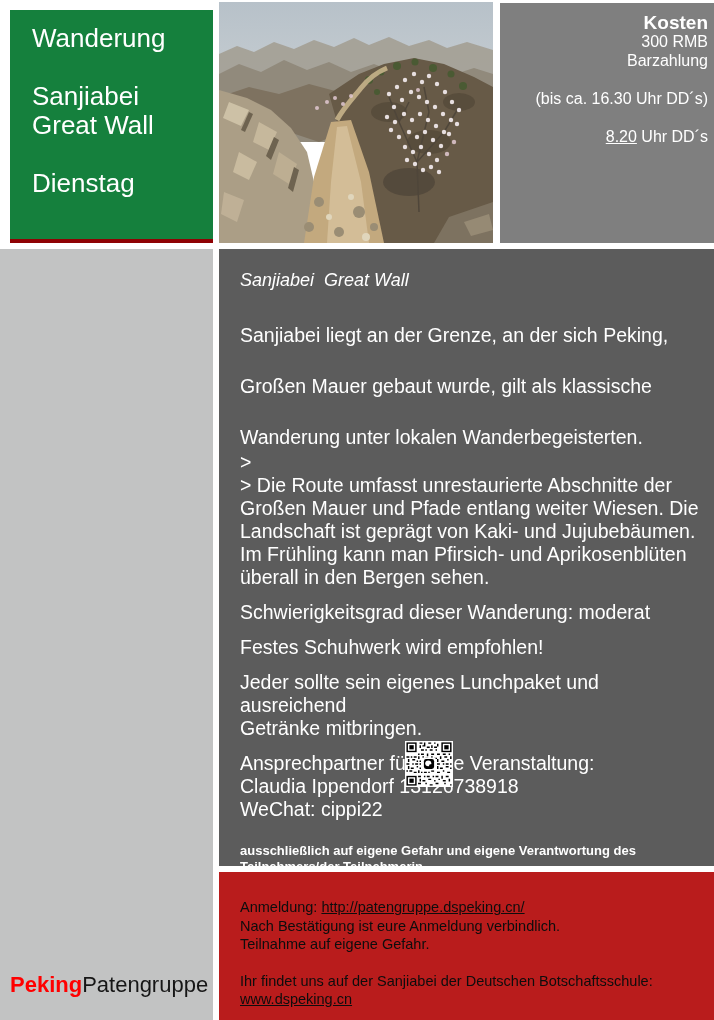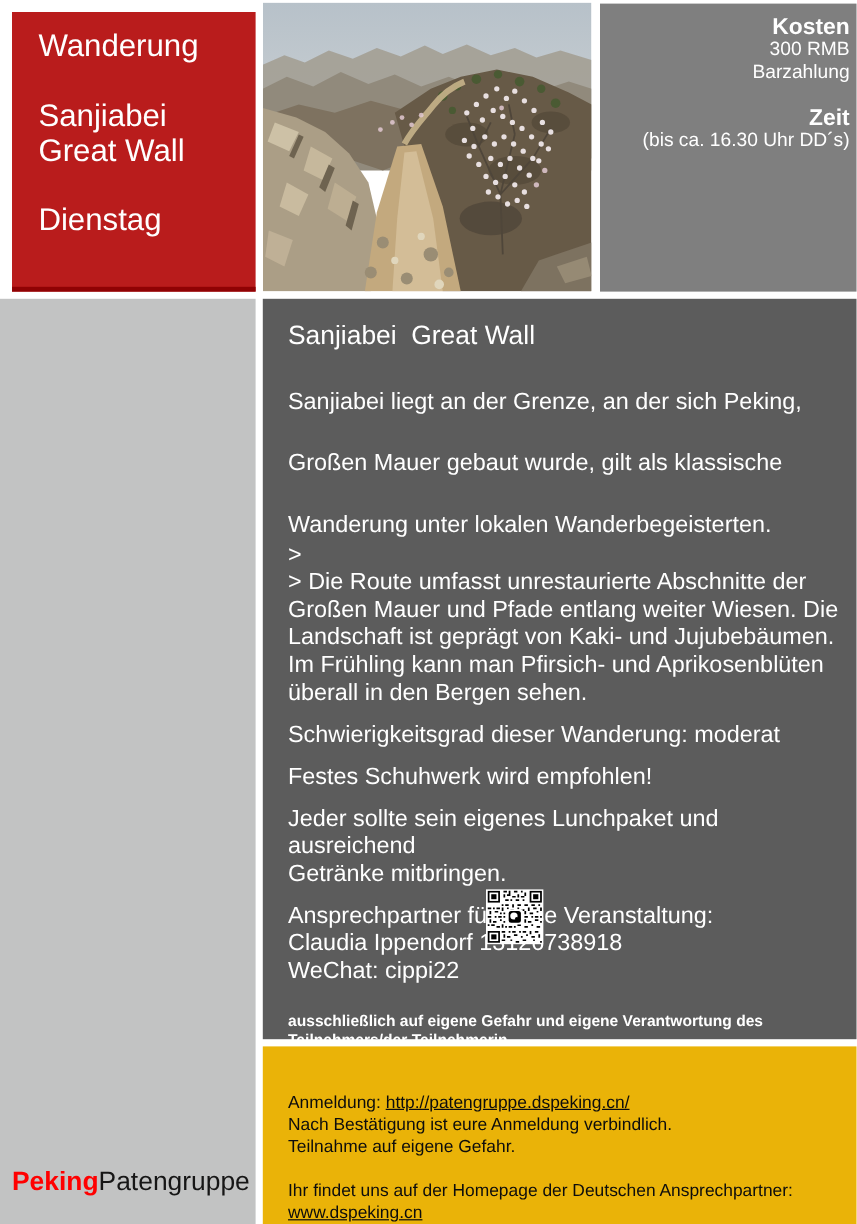--- a/index.html
+++ b/index.html
@@ -1,21 +1,21 @@
 <!DOCTYPE html>
 <html><head>
 <meta charset="utf-8">
 <style>
   html,body{margin:0;padding:0;background:#fff;}
   .page{position:relative;width:714px;height:1020px;background:#ffffff;
         font-family:"Liberation Sans",sans-serif;overflow:hidden;}
   .abs{position:absolute;}
 
   
-  .event-box{left:10px;top:10px;width:203px;height:233px;background:#b91c1c;
+  .event-box{left:10px;top:10px;width:203px;height:233px;background:#15803d;
              border-bottom:4px solid #8f0204;box-sizing:border-box;
              color:#ffffff;font-size:26px;line-height:29px;padding:14px 4px 0 22px;}
   .event-gap{height:29px;}
 
   
   .photo{left:219px;top:2px;width:274px;height:241px;overflow:hidden;}
   .photo svg{display:block;}
 
   
   .info-box{left:500px;top:3px;width:214px;height:240px;background:#7f7f7f;
@@ -28,31 +28,31 @@
 
   
   .left-col{left:0;top:249px;width:213px;height:909px;background:#c2c3c3;}
   .brand{position:absolute;left:10px;top:723px;font-size:22px;line-height:26px;white-space:nowrap;}
   .brand-peking{color:#ff0000;font-weight:bold;}
   .brand-paten{color:#161616;}
 
   
   .main-box{left:219px;top:249px;width:495px;height:617px;background:#5c5c5c;
             box-sizing:border-box;color:#ffffff;padding:16px 6px 0 21px;}
-  .main-title{font-size:22px;line-height:30px;margin:0 0 27px 0;white-space:pre-wrap;}
+  .main-title{font-size:18px;line-height:30px;margin:0 0 27px 0;white-space:pre-wrap;font-style:italic;}
   .line{font-size:19.5px;line-height:23px;white-space:pre-wrap;}
   .line.first-para{line-height:27px;margin-top:24px;}
   .line.spacer-line{height:12px;line-height:12px;}
   .disclaimer{margin-top:22px;font-size:13px;line-height:16px;font-weight:bold;}
   .qr{position:absolute;left:186px;top:492px;width:48px;height:46px;}
 
   
-  .reg-box{left:219px;top:872px;width:495px;height:148px;background:#eab308;
+  .reg-box{left:219px;top:872px;width:495px;height:148px;background:#b91c1c;
            box-sizing:border-box;color:#0d0d0d;font-size:14.5px;line-height:18.5px;
-           padding:38px 10px 0 21px;}
+           padding:26px 10px 0 21px;}
   .reg-spacer{height:18px;}
   a.reg-link{color:#0d0d0d;text-decoration:underline;cursor:pointer;}
 </style>
 </head>
 <body>
 
 <div class="page">
 
   <div class="abs event-box">
     <div>Wanderung</div>
@@ -171,24 +171,24 @@
     </svg>
   </div>
 
   <div class="abs info-box">
     <div class="info-group">
       <div class="info-heading">Kosten</div>
       <div>300 RMB</div>
       <div>Barzahlung</div>
     </div>
     <div class="info-group">
-      <div class="info-heading">Zeit</div>
       <div>(bis ca. 16.30 Uhr DD´s)</div>
     </div>
     <div class="info-group">
+      <div><span class="u">8.20</span><span> Uhr DD´s</span></div>
     </div>
   </div>
 
   <div class="abs left-col">
     <div class="brand">
       <span class="brand-peking">Peking</span><span class="brand-paten">Patengruppe</span>
     </div>
   </div>
 
   <div class="abs main-box">
@@ -241,17 +241,17 @@
       <circle cx="16" cy="16" r="2.1" fill="#ffffff"></circle>
       <circle cx="17.6" cy="17.6" r="1" fill="#000000"></circle>
     </svg>
   </div>
 
   <div class="abs reg-box">
     <div><span>Anmeldung: </span><a class="reg-link">http://patengruppe.dspeking.cn/</a></div>
     <div>Nach Bestätigung ist eure Anmeldung verbindlich.</div>
     <div>Teilnahme auf eigene Gefahr.</div>
     <div class="reg-spacer"></div>
-    <div>Ihr findet uns auf der Homepage der Deutschen Ansprechpartner:</div>
+    <div>Ihr findet uns auf der Sanjiabei der Deutschen Botschaftsschule:</div>
     <div><a class="reg-link">www.dspeking.cn</a></div>
   </div>
 
 </div>
 
 </body></html>

